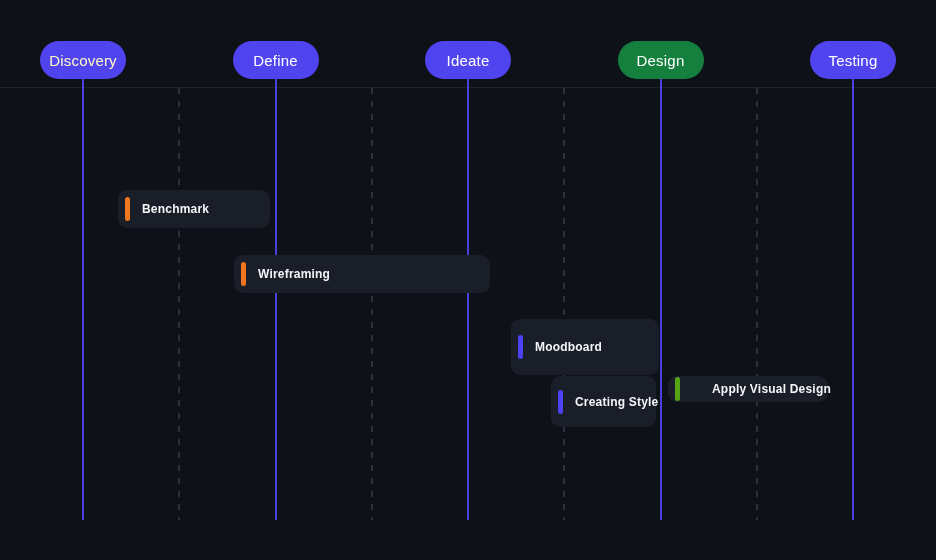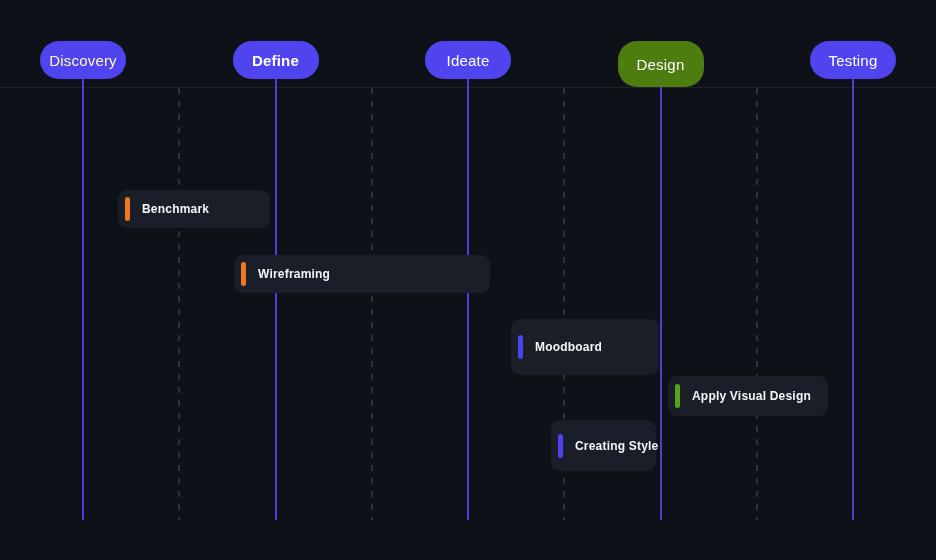--- a/index.html
+++ b/index.html
@@ -81,48 +81,48 @@
       <div class="vline" style="left: 852px; top: 79px; height: 441px; background: rgb(76, 63, 224);"></div>
       <div class="dline" style="left: 178.25px; top: 88px; height: 432px; background: repeating-linear-gradient(rgb(44, 49, 61) 0px, rgb(44, 49, 61) 6px, transparent 6px, transparent 13px);"></div>
       <div class="dline" style="left: 370.75px; top: 88px; height: 432px; background: repeating-linear-gradient(rgb(44, 49, 61) 0px, rgb(44, 49, 61) 6px, transparent 6px, transparent 13px);"></div>
       <div class="dline" style="left: 563.25px; top: 88px; height: 432px; background: repeating-linear-gradient(rgb(44, 49, 61) 0px, rgb(44, 49, 61) 6px, transparent 6px, transparent 13px);"></div>
       <div class="dline" style="left: 755.75px; top: 88px; height: 432px; background: repeating-linear-gradient(rgb(44, 49, 61) 0px, rgb(44, 49, 61) 6px, transparent 6px, transparent 13px);"></div>
     </div>
   <div>
       <div class="phase-pill" style="left: 40px; top: 41px; width: 86px; height: 38px; background: rgb(80, 68, 238); color: #fef9c3;">
     <span class="phase-label">Discovery</span>
   </div>
-      <div class="phase-pill" style="left: 232.5px; top: 41px; width: 86px; height: 38px; background: rgb(80, 68, 238); color: rgb(255, 255, 255); font-weight: bold;">
+      <div class="phase-pill" style="left: 232.5px; top: 41px; width: 86px; height: 38px; background: rgb(80, 68, 238); color: rgb(255, 255, 255);">
     <span class="phase-label">Define</span>
   </div>
       <div class="phase-pill" style="left: 425px; top: 41px; width: 86px; height: 38px; background: rgb(80, 68, 238); color: rgb(255, 255, 255);">
     <span class="phase-label">Ideate</span>
   </div>
-      <div class="phase-pill" style="left: 617.5px; top: 41px; width: 86px; height: 46px; background: #4d7c0f; color: rgb(255, 255, 255);">
+      <div class="phase-pill" style="left: 617.5px; top: 41px; width: 86px; height: 38px; background: #15803d; color: rgb(255, 255, 255);">
     <span class="phase-label">Design</span>
   </div>
       <div class="phase-pill" style="left: 810px; top: 41px; width: 86px; height: 38px; background: rgb(80, 68, 238); color: rgb(255, 255, 255);">
     <span class="phase-label">Testing</span>
   </div>
     </div>
   <div>
       <div class="task-card" style="left: 118px; top: 190px; width: 152px; height: 38px; background: rgb(25, 30, 40);">
     <span class="task-accent" style="background: rgb(240, 118, 31);"></span>
     <span class="task-label" style="color: rgb(244, 245, 247);">Benchmark</span>
   </div>
       <div class="task-card" style="left: 234px; top: 255px; width: 256px; height: 38px; background: rgb(25, 30, 40);">
     <span class="task-accent" style="background: rgb(240, 118, 31);"></span>
     <span class="task-label" style="color: rgb(244, 245, 247);">Wireframing</span>
   </div>
       <div class="task-card" style="left: 511px; top: 319px; width: 148px; height: 56px; background: rgb(25, 30, 40);">
     <span class="task-accent" style="background: rgb(75, 66, 241);"></span>
     <span class="task-label" style="color: rgb(244, 245, 247);">Moodboard</span>
   </div>
-      <div class="task-card" style="left: 551px; top: 376px; width: 105px; height: 51px; background: rgb(25, 30, 40); margin-top: 44px;">
+      <div class="task-card" style="left: 551px; top: 376px; width: 105px; height: 51px; background: rgb(25, 30, 40);">
     <span class="task-accent" style="background: rgb(75, 66, 241);"></span>
     <span class="task-label" style="color: rgb(244, 245, 247);">Creating Style</span>
   </div>
-      <div class="task-card" style="left: 668px; top: 376px; width: 160px; height: 40px; background: rgb(25, 30, 40);">
+      <div class="task-card" style="left: 668px; top: 376px; width: 160px; height: 26px; background: rgb(25, 30, 40); gap: 20px;">
     <span class="task-accent" style="background: rgb(86, 163, 22);"></span>
     <span class="task-label" style="color: rgb(244, 245, 247);">Apply Visual Design</span>
   </div>
     </div>
 </div>
 
 </body></html>

